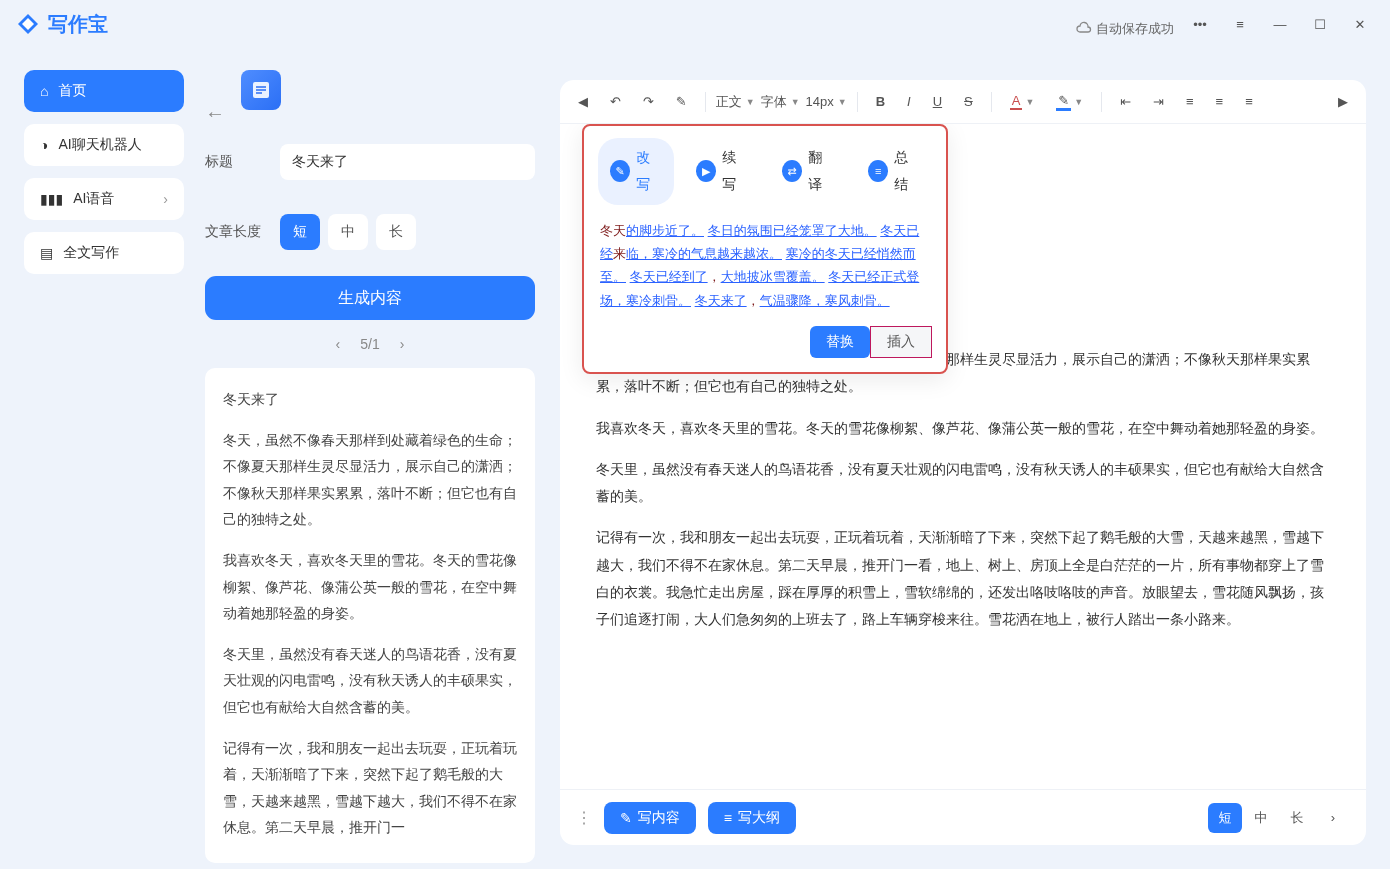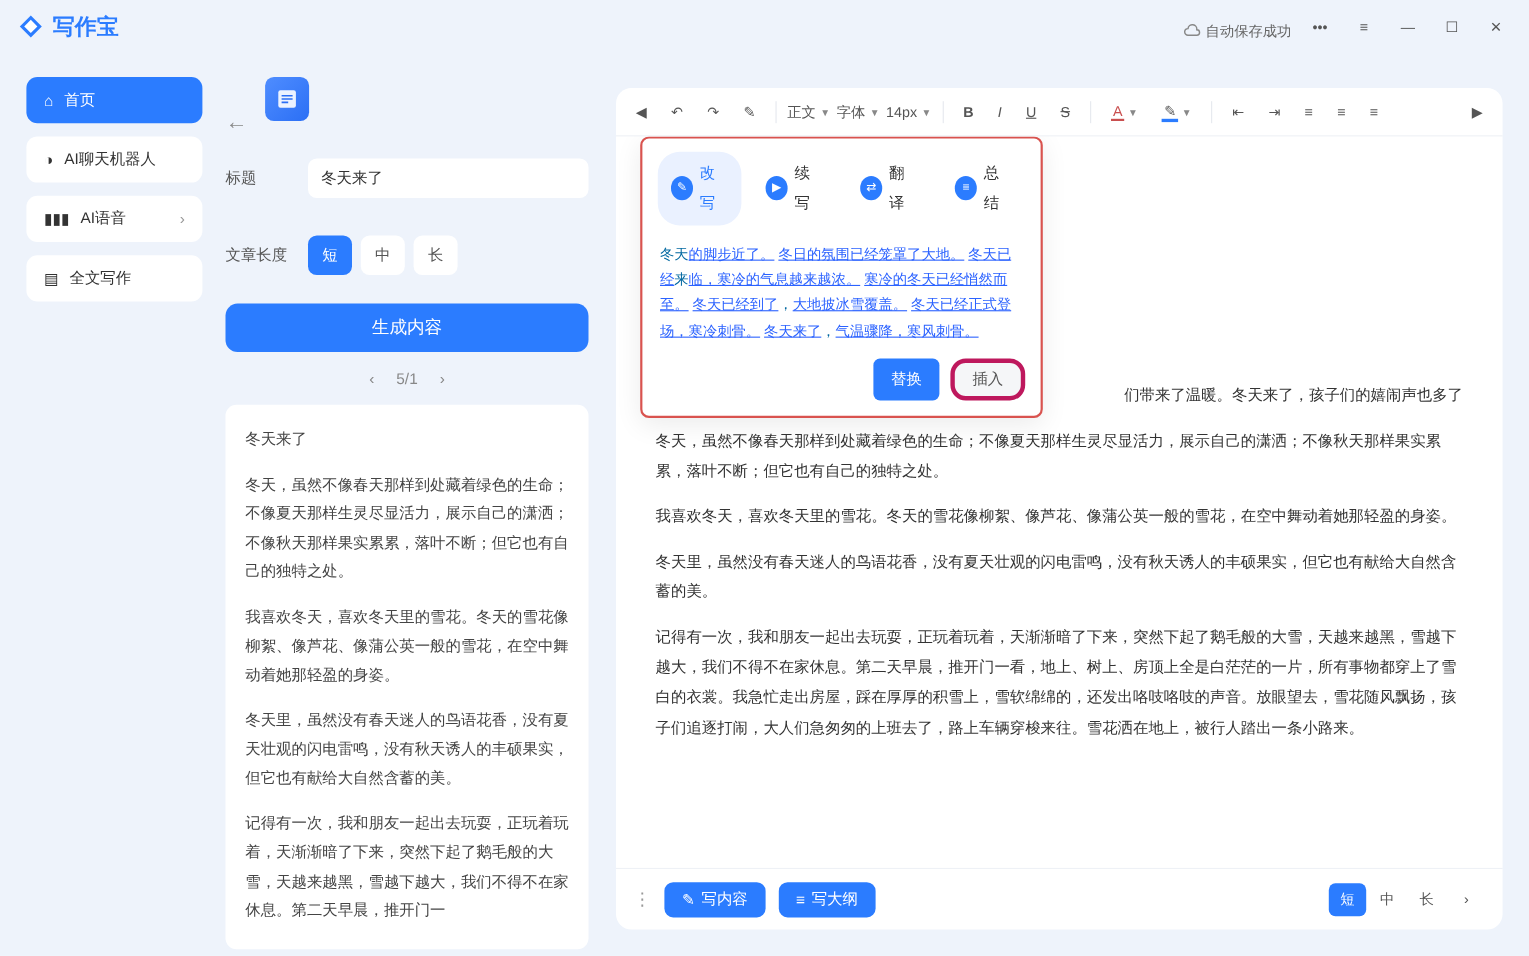--- a/index.html
+++ b/index.html
@@ -38,24 +38,24 @@
 .caret{font-size:9px;color:#888}
 .editor-body{flex:1;padding:24px 36px;font-size:14px;color:#333;line-height:1.95;overflow:auto;position:relative}
 .ed-p{margin-bottom:14px}
 .ai-pop{position:absolute;left:22px;top:0;width:366px;background:#fff;border:2px solid #d9534f;border-radius:8px;padding:0;box-shadow:0 6px 24px rgba(0,0,0,.08);z-index:5}
 .ai-tabs{display:flex;gap:10px;padding:12px 14px 8px}
 .ai-tab{display:flex;align-items:center;gap:6px;padding:6px 12px;border-radius:20px;font-size:14px;cursor:pointer;color:#333}
 .ai-tab.active{background:#eaf1ff;color:#2b7cff}
 .ai-tab .ic{width:22px;height:22px;border-radius:50%;background:#2b7cff;display:inline-flex;align-items:center;justify-content:center;color:#fff;font-size:11px}
 .ai-body{padding:6px 16px 4px;font-size:13px;color:#2b62ff;line-height:1.8}
 .ai-body .lnk{text-decoration:underline;color:#2b62ff}
-.ai-body .plain{color:#0369a1;text-decoration:none}
-.ai-actions{display:flex;justify-content:flex-end;gap:10px;padding:10px 14px 14px}
+.ai-body .plain{color:#7f1d1d;text-decoration:none}
+.ai-actions{display:flex;justify-content:flex-end;padding:10px 14px 14px}
 .btn-pri{background:#2b7cff;color:#fff;border:none;border-radius:6px;padding:6px 16px;font-size:14px;cursor:pointer}
-.btn-sec{background:#f5f6f8;color:#555;border:4px solid #be185d;border-radius:14px;padding:6px 16px;font-size:14px;cursor:pointer}
+.btn-sec{background:#f5f6f8;color:#555;border:1px solid #be185d;border-radius:0;padding:6px 16px;font-size:14px;cursor:pointer}
 .bottombar{height:56px;border-top:1px solid #eef1f6;display:flex;align-items:center;padding:0 16px;gap:12px}
 .pill{display:flex;align-items:center;gap:6px;padding:7px 16px;border-radius:8px;font-size:14px;cursor:pointer}
 .pill.blue{background:#2b7cff;color:#fff}
 .mini-seg{display:flex;align-items:center;gap:2px;margin-left:auto}
 .mini-seg .ms{width:34px;height:30px;border-radius:6px;display:flex;align-items:center;justify-content:center;font-size:13px;color:#555;cursor:pointer}
 .mini-seg .ms.active{background:#2b7cff;color:#fff}
 .bold{font-weight:700}.ital{font-style:italic}.ul{text-decoration:underline}.ls{text-decoration:line-through}
 .colA{color:#c94f4f;border-bottom:2px solid #c94f4f;padding:0 2px}
 .colB{border-bottom:3px solid #2b7cff;padding:0 2px}
 </style>
@@ -203,21 +203,20 @@
             <span>总结</span>
           </div>
       </div>
       <div class="ai-body" id="ai-body"><span class="plain">冬天</span><span class="lnk">的脚步近了。</span><span class="plain"> </span><span class="lnk">冬日的氛围已经笼罩了大地。</span><span class="plain"> </span><span class="lnk">冬天已经</span><span class="plain">来</span><span class="lnk">临，寒冷的气息越来越浓。</span><span class="plain"> </span><span class="lnk">寒冷的冬天已经悄然而至。</span><span class="plain"> </span><span class="lnk">冬天已经到了</span><span class="plain">，</span><span class="lnk">大地披冰雪覆盖。</span><span class="plain"> </span><span class="lnk">冬天已经正式登场，寒冷刺骨。</span><span class="plain"> </span><span class="lnk">冬天来了</span><span class="plain">，</span><span class="lnk">气温骤降，寒风刺骨。</span></div>
       <div class="ai-actions">
         <button class="btn-pri">替换</button>
         <button class="btn-sec">插入</button>
       </div>
     </div>
     <div style="height:198px"></div>
-    <div class="ed-p" style="text-align:right;margin-left:380px">们带来了温暖。冬天来了，孩子们的嬉闹声也多了</div>
     <div class="ed-p">冬天，虽然不像春天那样到处藏着绿色的生命；不像夏天那样生灵尽显活力，展示自己的潇洒；不像秋天那样果实累累，落叶不断；但它也有自己的独特之处。</div>
     <div class="ed-p">我喜欢冬天，喜欢冬天里的雪花。冬天的雪花像柳絮、像芦花、像蒲公英一般的雪花，在空中舞动着她那轻盈的身姿。</div>
     <div class="ed-p">冬天里，虽然没有春天迷人的鸟语花香，没有夏天壮观的闪电雷鸣，没有秋天诱人的丰硕果实，但它也有献给大自然含蓄的美。</div>
     <div class="ed-p">记得有一次，我和朋友一起出去玩耍，正玩着玩着，天渐渐暗了下来，突然下起了鹅毛般的大雪，天越来越黑，雪越下越大，我们不得不在家休息。第二天早晨，推开门一看，地上、树上、房顶上全是白茫茫的一片，所有事物都穿上了雪白的衣裳。我急忙走出房屋，踩在厚厚的积雪上，雪软绵绵的，还发出咯吱咯吱的声音。放眼望去，雪花随风飘扬，孩子们追逐打闹，大人们急匆匆的上班去了，路上车辆穿梭来往。雪花洒在地上，被行人踏出一条小路来。</div>
   </div>
   <div class="bottombar">
     <span style="color:#999">⋮</span>
     <div class="pill blue">
         <span>✎</span>
         <span>写内容</span>

